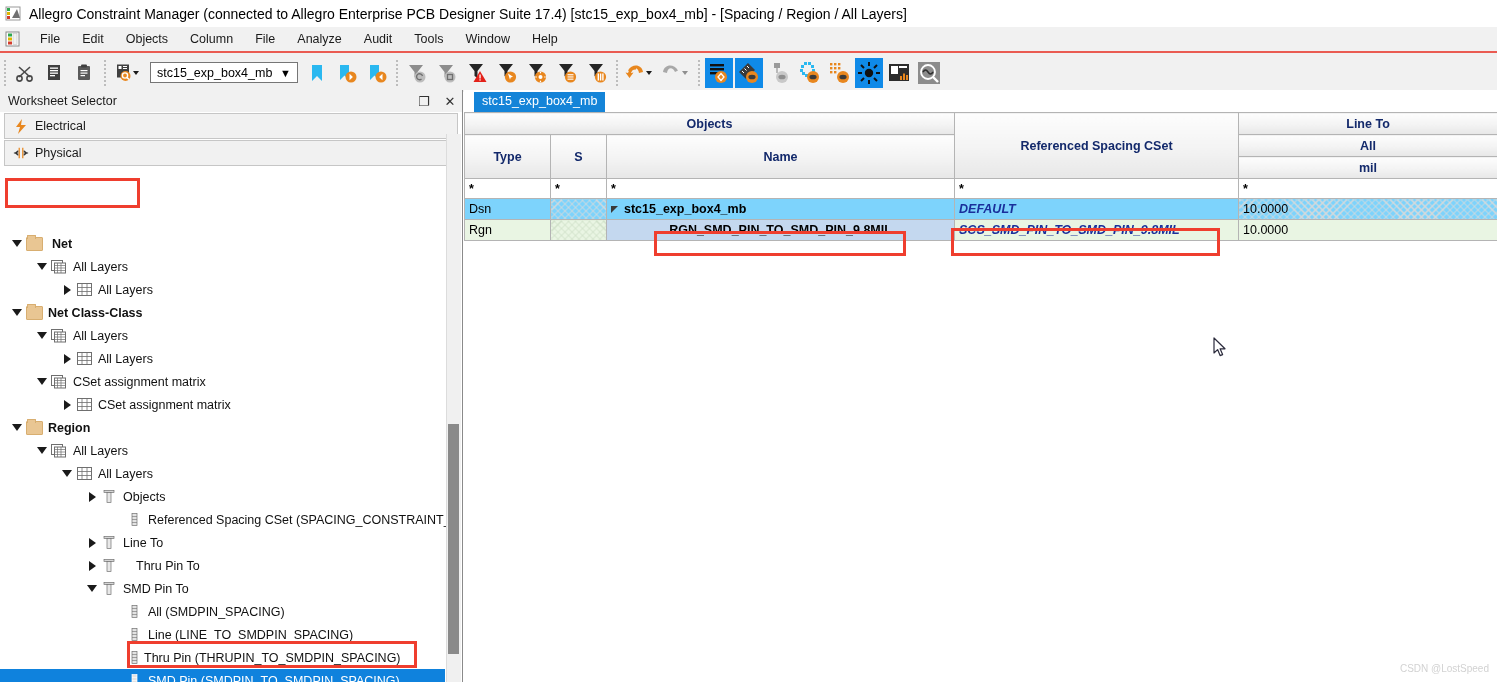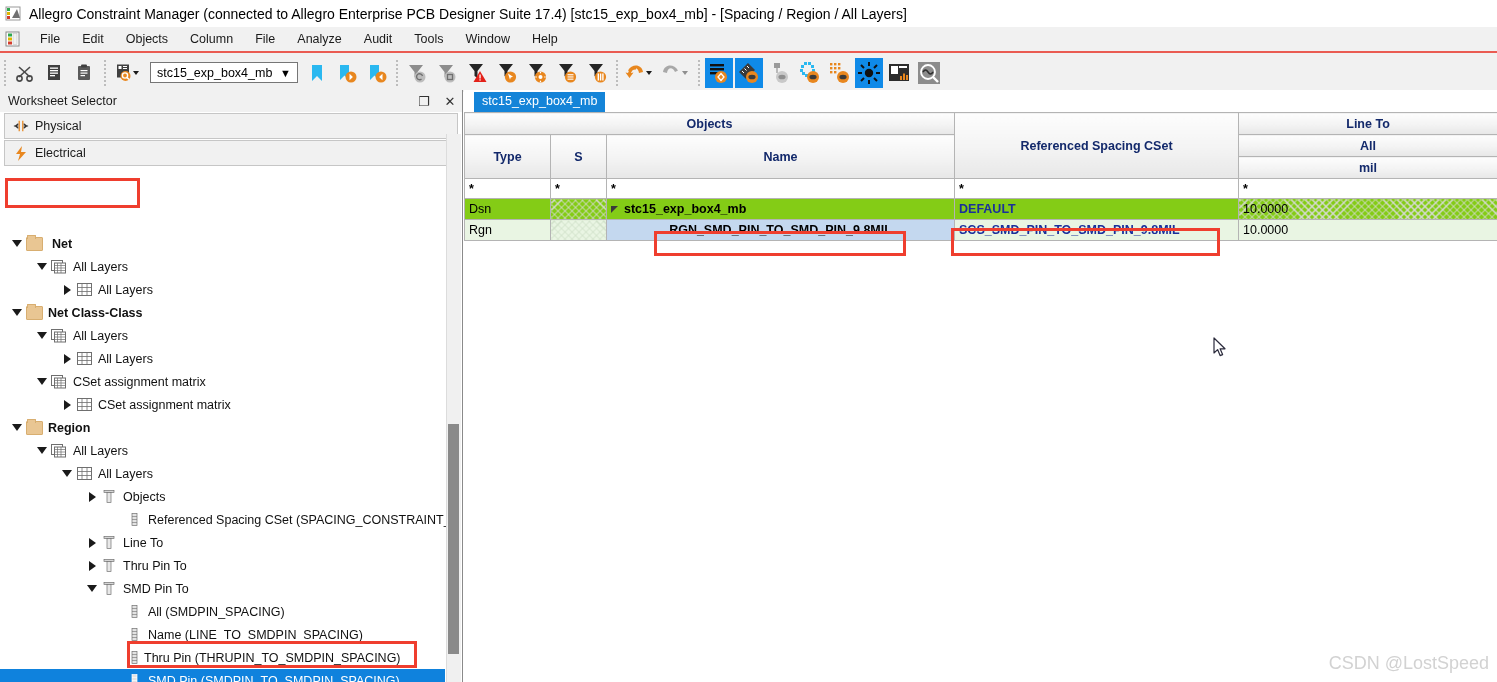--- a/index.html
+++ b/index.html
@@ -174,46 +174,46 @@
     background: #ffffff; color: #000; height: 20px; font-weight: bold;
     text-align: left; vertical-align: middle; font-size: 11px;
   }
   td.cell { height: 21px; vertical-align: middle; background: #ffffff; }
   td.hatch {
     background-color: #ffffff;
     background-image:
       repeating-linear-gradient(45deg, #d9d9d9 0 1px, transparent 1px 5px),
       repeating-linear-gradient(-45deg, #d9d9d9 0 1px, transparent 1px 5px);
   }
-  tr.rowDsn td { background-color: #84cc16; }
+  tr.rowDsn td { background-color: #7dd3fc; }
   tr.rowRgn td { background-color: #e9f5e3; }
   tr.rowRgn td.hatch {
     background-color: #e9f5e3;
     background-image:
       repeating-linear-gradient(45deg, #cfe0c8 0 1px, transparent 1px 5px),
       repeating-linear-gradient(-45deg, #cfe0c8 0 1px, transparent 1px 5px);
   }
-  td.blue { color: #1a2f9b; font-weight: bold; }
+  td.blue { color: #1a2f9b; font-weight: bold; font-style: italic; }
   td.bold { font-weight: bold; }
   td.selcell { background-color: #c4d8ef !important; font-weight: bold; text-align: center; }
   .expander {
     display: inline-block; width: 0; height: 0;
     border-left: 7px solid #3a3a3a; border-bottom: 7px solid transparent;
     margin-right: 6px; vertical-align: middle;
   }
 
   
   .redbox {
     position: absolute; border: 3px solid #ef3e2e; box-sizing: border-box;
     pointer-events: none;
   }
 
   .watermark {
     position: absolute; right: 8px; bottom: 8px;
-    font-size: 18px; color: #d2d2d2; font-family: "Liberation Sans", sans-serif;
+    font-size: 10px; color: #d2d2d2; font-family: "Liberation Sans", sans-serif;
   }
   .cursor { position: absolute; left: 1213px; top: 337px; }
 </style>
 </head>
 <body>
 
 <div id="app">
 
   <div class="titlebar">
     <span class="title-icon">
@@ -519,39 +519,39 @@
       <span class="ws-hdr-btns">
         <span class="ws-hdr-btn">❐</span>
         <span class="ws-hdr-btn">✕</span>
       </span>
     </div>
 
     <div class="ws-body">
 
       <div class="cat-row">
         <span class="cat-icon">
+          <svg width="12" height="15" viewBox="0 0 12 15">
+              <path d="M7 0 L1 8 h4 l-2 7 L11 6 H6 Z" fill="#e8871f"></path>
+            </svg>
+        </span>
+        <span>Electrical</span>
+      </div>
+
+      <div class="cat-row">
+        <span class="cat-icon">
           <svg width="18" height="14" viewBox="0 0 18 14">
             <line x1="7" y1="1" x2="7" y2="13" stroke="#e8871f" stroke-width="1.4"></line>
             <line x1="11" y1="1" x2="11" y2="13" stroke="#e8871f" stroke-width="1.4"></line>
             <path d="M1 7 h5 M6 4.5 L2.6 7 L6 9.5" stroke="#2c2c2c" stroke-width="1.2" fill="none"></path>
             <path d="M17 7 h-5 M12 4.5 L15.4 7 L12 9.5" stroke="#2c2c2c" stroke-width="1.2" fill="none"></path>
           </svg>
         </span>
         <span>Physical</span>
       </div>
 
-      <div class="cat-row">
-        <span class="cat-icon">
-          <svg width="12" height="15" viewBox="0 0 12 15">
-              <path d="M7 0 L1 8 h4 l-2 7 L11 6 H6 Z" fill="#e8871f"></path>
-            </svg>
-        </span>
-        <span>Electrical</span>
-      </div>
-
 
       <div class="tree" id="tree">
           <div class="tree-row bold">
             <span style="display:inline-block;width:10px;flex:none"></span>
             <span class="tw">
               <span class="tri-down"></span>
             </span>
             <span class="ti">
               <span class="folder"></span>
             </span>
@@ -774,21 +774,21 @@
             <span style="display:inline-block;width:85px;flex:none"></span>
             <span class="tw">
               <span class="tri-right"></span>
             </span>
             <span class="ti">
               <svg width="12" height="14" viewBox="0 0 12 14">
                 <rect x="1" y="0.5" width="10" height="2" fill="#d6d6d6" stroke="#6f6f6f" stroke-width="0.7"></rect>
                 <rect x="4" y="2.5" width="4" height="10" fill="#e8e8e8" stroke="#6f6f6f" stroke-width="0.7"></rect>
               </svg>
             </span>
-            <span style="margin-left:4px">Thru Pin To</span>
+            <span style="margin-left:17px">Thru Pin To</span>
           </div>
           <div class="tree-row">
             <span style="display:inline-block;width:85px;flex:none"></span>
             <span class="tw">
               <span class="tri-down"></span>
             </span>
             <span class="ti">
               <svg width="12" height="14" viewBox="0 0 12 14">
                 <rect x="1" y="0.5" width="10" height="2" fill="#d6d6d6" stroke="#6f6f6f" stroke-width="0.7"></rect>
                 <rect x="4" y="2.5" width="4" height="10" fill="#e8e8e8" stroke="#6f6f6f" stroke-width="0.7"></rect>
@@ -817,21 +817,21 @@
             <span class="ti">
               <svg width="9" height="13" viewBox="0 0 9 13">
                 <rect x="2" y="0.5" width="5" height="12" fill="#e3e3e3" stroke="#6f6f6f" stroke-width="0.7"></rect>
                 <g stroke="#6f6f6f" stroke-width="0.6">
                   <line x1="2" y1="3.5" x2="7" y2="3.5"></line>
                   <line x1="2" y1="6.5" x2="7" y2="6.5"></line>
                   <line x1="2" y1="9.5" x2="7" y2="9.5"></line>
                 </g>
               </svg>
             </span>
-            <span style="margin-left:4px">Name (LINE_TO_SMDPIN_SPACING)</span>
+            <span style="margin-left:4px">Line (LINE_TO_SMDPIN_SPACING)</span>
           </div>
           <div class="tree-row">
             <span style="display:inline-block;width:110px;flex:none"></span>
             <span class="tw"></span>
             <span class="ti">
               <svg width="9" height="13" viewBox="0 0 9 13">
                 <rect x="2" y="0.5" width="5" height="12" fill="#e3e3e3" stroke="#6f6f6f" stroke-width="0.7"></rect>
                 <g stroke="#6f6f6f" stroke-width="0.6">
                   <line x1="2" y1="3.5" x2="7" y2="3.5"></line>
                   <line x1="2" y1="6.5" x2="7" y2="6.5"></line>

